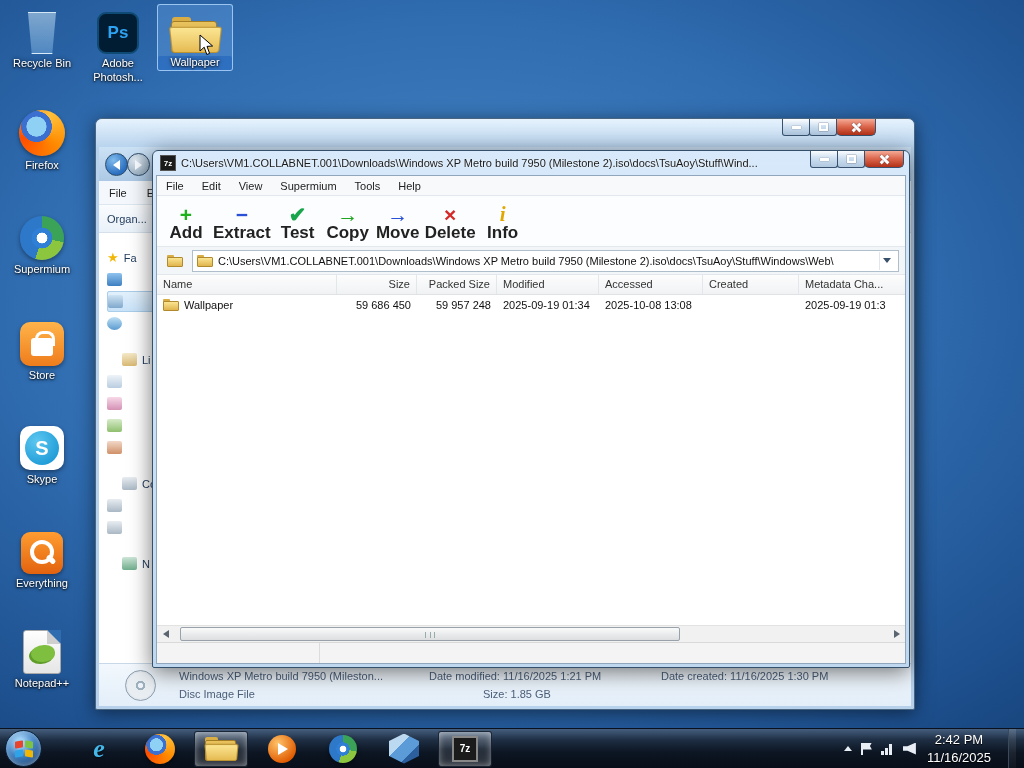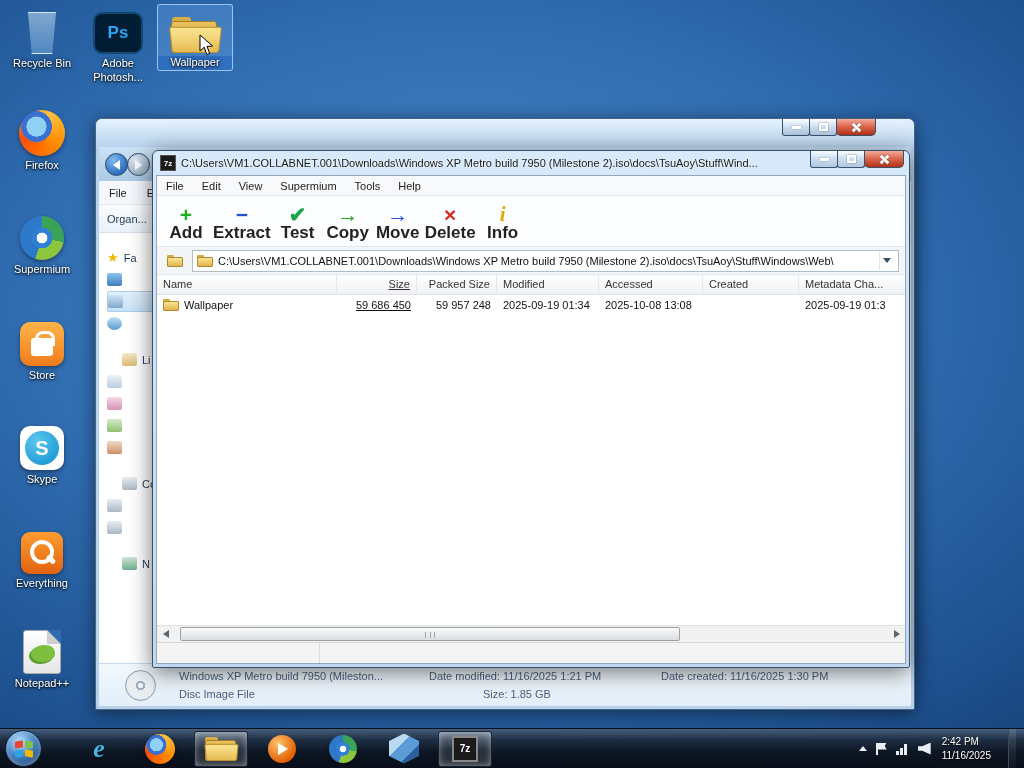--- a/index.html
+++ b/index.html
@@ -13,21 +13,21 @@
   
   .dicon { position:absolute; width:76px; text-align:center; }
   .dicon .icbox { width:50px; height:48px; margin:0 auto; display:flex; align-items:flex-end; justify-content:center; }
   .dlabel { margin:3px auto 0; font-size:11px; color:#fff; line-height:1.25; max-width:74px;
     text-shadow:0 1px 2px rgba(0,0,0,.95), 0 0 4px rgba(0,0,0,.7); }
   .dicon.selected { background:rgba(110,170,235,.35); border:1px solid rgba(170,210,250,.85); border-radius:3px; }
   .dicon.selected .dlabel { background:rgba(40,105,190,.75); border-radius:2px; }
 
   .ico-recycle { width:32px; height:42px; background:linear-gradient(rgba(215,240,255,.5),rgba(140,195,240,.4));
     border:1px solid rgba(235,248,255,.85); clip-path:polygon(6% 0,94% 0,82% 100%,18% 100%); }
-  .ico-ps { width:50px; height:42px; background:#001d33; border:2px solid #0e4a73; border-radius:9px;
+  .ico-ps { width:42px; height:42px; background:#001d33; border:2px solid #0e4a73; border-radius:9px;
     color:#2ea3f2; font-weight:bold; font-size:17px; display:flex; align-items:center; justify-content:center; }
   .ico-folder { position:relative; width:48px; height:36px; }
   .ico-folder .tab { position:absolute; left:1px; top:0; width:19px; height:8px; background:#d9ad45; border-radius:3px 3px 0 0; }
   .ico-folder .back { position:absolute; left:0; top:4px; right:2px; bottom:0; background:linear-gradient(#e9c35e,#c3952f); border-radius:3px; border:1px solid #a57d22; }
   .ico-folder .front { position:absolute; left:1px; right:0; bottom:0; height:24px;
     background:linear-gradient(#fbe591,#e5ba52); border:1px solid #bb9231; border-radius:2px 2px 3px 3px;
     transform:perspective(50px) rotateX(-14deg); transform-origin:bottom; }
   .ico-fx { width:46px; height:46px; border-radius:50%;
     background: radial-gradient(circle at 38% 36%, #8fd0f5 0 24%, #3b6fd0 25% 37%, rgba(0,0,0,0) 38%),
     conic-gradient(from 130deg, #ff8a00, #ff4e00 35%, #ffc13a 70%, #ff8a00); box-shadow:0 2px 4px rgba(0,0,0,.4); }
@@ -139,21 +139,21 @@
   .mini-folder::after { content:""; position:absolute; left:0; top:2px; right:0; bottom:0;
     background:linear-gradient(#fbe591,#e0b54e); border:1px solid #b08a2c; border-radius:1px; }
   .z-addr { flex:1 1 auto; height:22px; background:#fff; border:1px solid #afbecb; display:flex; align-items:center; gap:5px; padding:0 4px; overflow:hidden; }
   .z-addr .path { font-size:11px; color:#111; white-space:nowrap; overflow:hidden; flex:1 1 auto; }
   .z-dd { width:15px; height:18px; display:flex; align-items:center; justify-content:center; flex:0 0 auto; border-left:1px solid #e0e6ec; }
   .tri-down { width:0; height:0; border:4px solid rgba(0,0,0,0); border-bottom:none; border-top:5px solid #39506b; }
   .z-list { flex:1 1 auto; position:relative; background:#fff; overflow:hidden; display:flex; flex-direction:column; }
   .z-cols { height:20px; display:flex; background:linear-gradient(#fdfdfd,#f0f2f4); border-bottom:1px solid #dfe3e7; font-size:11px; color:#333; flex:0 0 auto; }
   .z-col { padding:3px 6px 0; border-right:1px solid #e4e7ea; white-space:nowrap; overflow:hidden; flex:0 0 auto; }
   .z-col.ra, .z-cell.ra { text-align:right; }
-  .cw0{width:180px;} .cw1{width:80px;text-decoration:underline;} .cw2{width:80px;} .cw3{width:102px;} .cw4{width:104px;} .cw5{width:96px;} .cw6{width:116px;}
+  .cw0{width:180px;} .cw1{width:80px;} .cw2{width:80px;} .cw3{width:102px;} .cw4{width:104px;} .cw5{width:96px;} .cw6{width:116px;}
   .z-filerow { height:19px; display:flex; align-items:center; font-size:11px; color:#111; flex:0 0 auto; }
   .z-cell { padding:0 6px; white-space:nowrap; overflow:hidden; flex:0 0 auto; }
   .z-cell.name { display:flex; align-items:center; gap:5px; }
   .z-fill { flex:1 1 auto; }
   .z-hscroll { height:17px; flex:0 0 auto; background:#f1f1f1; border-top:1px solid #e2e2e2; display:flex; align-items:center; }
   .sb-btn { width:17px; height:17px; display:flex; align-items:center; justify-content:center; background:#f1f1f1; }
   .sb-track { flex:1 1 auto; height:17px; position:relative; }
   .sb-thumb { position:absolute; left:6px; top:1px; width:500px; height:14px;
     background:linear-gradient(#fafafa,#dcdee0); border:1px solid #99a2ab; border-radius:2px; }
   .sb-grip { position:absolute; left:50%; top:4px; width:10px; height:6px; transform:translateX(-50%);
@@ -197,21 +197,21 @@
     display:flex; align-items:center; justify-content:center; }
   .tray { margin-left:auto; display:flex; align-items:center; gap:9px; padding-right:8px; height:100%; }
   .tri-up { width:0; height:0; border:4px solid rgba(0,0,0,0); border-top:none; border-bottom:5px solid #e8eef4; }
   .tr-flag { width:11px; height:12px; position:relative; }
   .tr-flag::before { content:""; position:absolute; left:0; top:0; bottom:0; width:2px; background:#e8eef4; }
   .tr-flag::after { content:""; position:absolute; left:2px; top:0; width:9px; height:7px; background:#e8eef4; clip-path:polygon(0 0,100% 0,78% 50%,100% 100%,0 100%); }
   .tr-net { width:13px; height:12px; display:flex; align-items:flex-end; gap:1px; }
   .tr-net i { display:block; width:3px; background:#e8eef4; }
   .tr-net .b1{height:4px;} .tr-net .b2{height:7px;} .tr-net .b3{height:11px;}
   .tr-spk { width:13px; height:12px; background:#e8eef4; clip-path:polygon(0 32%,35% 32%,100% 0,100% 100%,35% 68%,0 68%); }
-  .clock { text-align:left; font-size:10px; color:#fff; line-height:1.35; padding:0 8px 0 2px; text-shadow:0 1px 1px #000; }
+  .clock { text-align:center; font-size:13px; color:#fff; line-height:1.35; padding:0 8px 0 2px; text-shadow:0 1px 1px #000; }
   .showdesk { width:8px; height:100%; border-left:1px solid #3a4a5e; background:linear-gradient(rgba(255,255,255,.12),rgba(255,255,255,.03)); }
 </style>
 </head>
 <body>
 
 <div class="desktop">
 
   <div class="dicon" style="left:4px;top:6px;">
     <div class="icbox">
         <div class="ico-recycle"></div>

